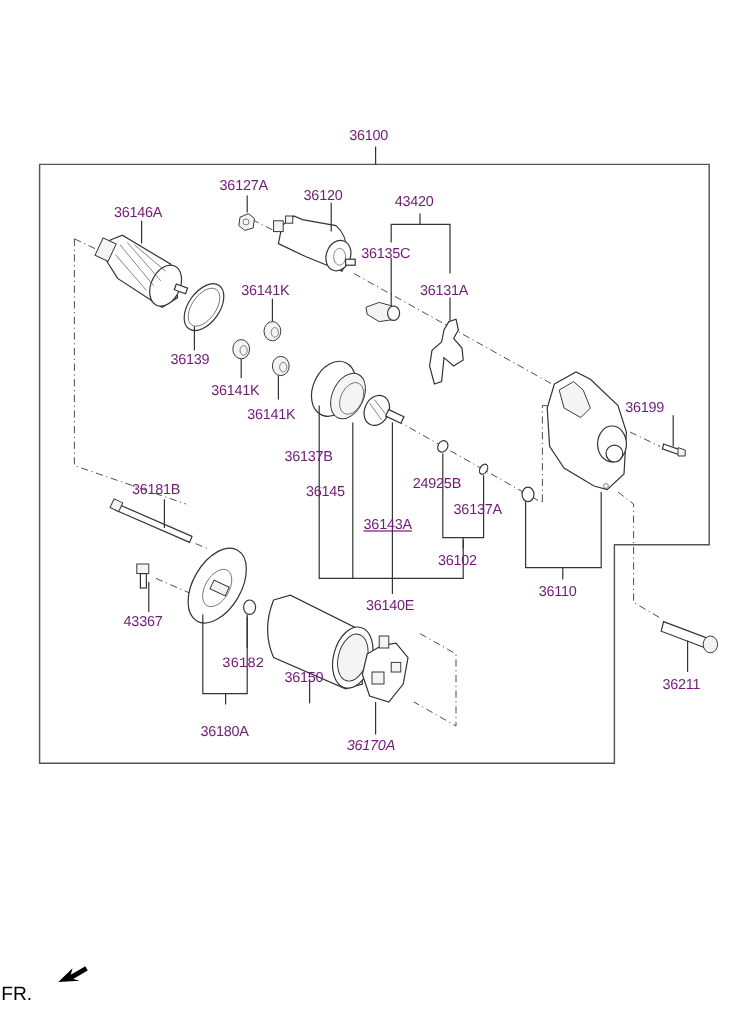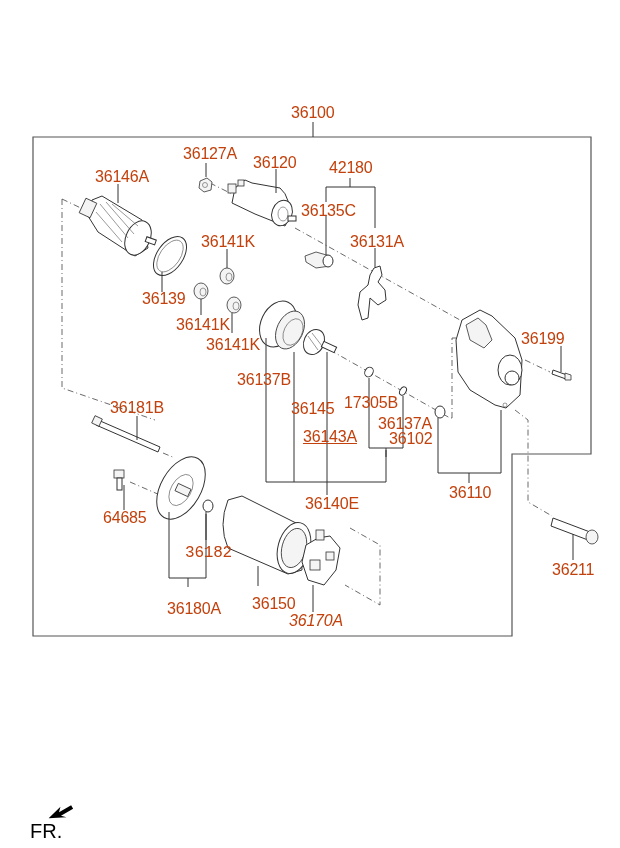--- a/index.html
+++ b/index.html
@@ -1,21 +1,21 @@
 <!DOCTYPE html>
 <html><head>
 <meta charset="utf-8">
 <style>
   html, body { margin:0; padding:0; background:#ffffff; }
   body { width:620px; height:848px; position:relative; overflow:hidden;
          font-family:"Liberation Sans", sans-serif; color:#111; }
   svg.diagram { position:absolute; left:0; top:0; width:620px; height:848px; }
-  .lbl { position:absolute; font-size:16px; line-height:16px; white-space:nowrap;
-         font-family:"Liberation Sans", sans-serif; color:#c2410c; letter-spacing:-0.2px; cursor:pointer; }
-  .fr { position:absolute; left:30px; top:820px; font-size:20px; font-weight:normal; color:#000;
+  .lbl { position:absolute; font-size:12px; line-height:16px; white-space:nowrap;
+         font-family:"Liberation Sans", sans-serif; color:#701a75; letter-spacing:-0.2px; cursor:pointer; }
+  .fr { position:absolute; left:1px; top:820px; font-size:16px; font-weight:normal; color:#000;
         font-family:"Liberation Sans", sans-serif; }
   .ln { stroke:#333; stroke-width:1; fill:none; }
   .box { stroke:#555; stroke-width:1.2; fill:none; }
   .dash { stroke:#444; stroke-width:0.8; fill:none; stroke-dasharray:6 3 1 3; }
   .part { stroke:#333; stroke-width:1; fill:#fff; }
   .partg { stroke:#333; stroke-width:0.8; fill:#f4f4f4; }
   .thin { stroke:#555; stroke-width:0.6; fill:none; }
 </style>
 </head>
 <body>
@@ -194,38 +194,38 @@
     <rect class="partg" x="326" y="552" width="8" height="8"></rect>
   </g>
   <line class="ln" x1="313" y1="585" x2="313" y2="612"></line>
 
   <polygon fill="#000" points="48,812 64,808 60,812 74,812 74,816 60,816 64,820" transform="rotate(-30 60 814)"></polygon>
 </svg>
 
 <span class="lbl" style="left:291px;top:105px;">36100</span>
 <span class="lbl" style="left:183px;top:146px;">36127A</span>
 <span class="lbl" style="left:253px;top:155px;">36120</span>
-<span class="lbl" style="left:329px;top:160px;">42180</span>
+<span class="lbl" style="left:329px;top:160px;">43420</span>
 <span class="lbl" style="left:95px;top:169px;">36146A</span>
 <span class="lbl" style="left:301px;top:203px;">36135C</span>
 <span class="lbl" style="left:350px;top:234px;">36131A</span>
 <span class="lbl" style="left:201px;top:234px;">36141K</span>
 <span class="lbl" style="left:142px;top:291px;">36139</span>
 <span class="lbl" style="left:176px;top:317px;">36141K</span>
 <span class="lbl" style="left:206px;top:337px;">36141K</span>
 <span class="lbl" style="left:521px;top:331px;">36199</span>
 <span class="lbl" style="left:237px;top:372px;">36137B</span>
-<span class="lbl" style="left:291px;top:401px;">36145</span>
-<span class="lbl" style="left:344px;top:395px;">17305B</span>
+<span class="lbl" style="left:255px;top:401px;">36145</span>
+<span class="lbl" style="left:344px;top:395px;">24925B</span>
 <span class="lbl" style="left:378px;top:416px;">36137A</span>
 <span class="lbl" style="left:303px;top:429px;text-decoration:underline;">36143A</span>
-<span class="lbl" style="left:365px;top:431px;margin-left:24px;">36102</span>
+<span class="lbl" style="left:365px;top:459px;">36102</span>
 <span class="lbl" style="left:449px;top:485px;">36110</span>
 <span class="lbl" style="left:305px;top:496px;">36140E</span>
 <span class="lbl" style="left:110px;top:400px;">36181B</span>
-<span class="lbl" style="left:103px;top:510px;">64685</span>
+<span class="lbl" style="left:103px;top:510px;">43367</span>
 <span class="lbl" style="left:185px;top:545px;font-family:Liberation Mono, monospace;">36182</span>
 <span class="lbl" style="left:167px;top:589px;margin-top:12px;">36180A</span>
-<span class="lbl" style="left:237px;top:596px;margin-left:15px;">36150</span>
+<span class="lbl" style="left:237px;top:556px;">36150</span>
 <span class="lbl" style="left:289px;top:613px;font-style:italic;">36170A</span>
 <span class="lbl" style="left:552px;top:562px;">36211</span>
 
 <span class="fr">FR.</span>
 
 </body></html>

